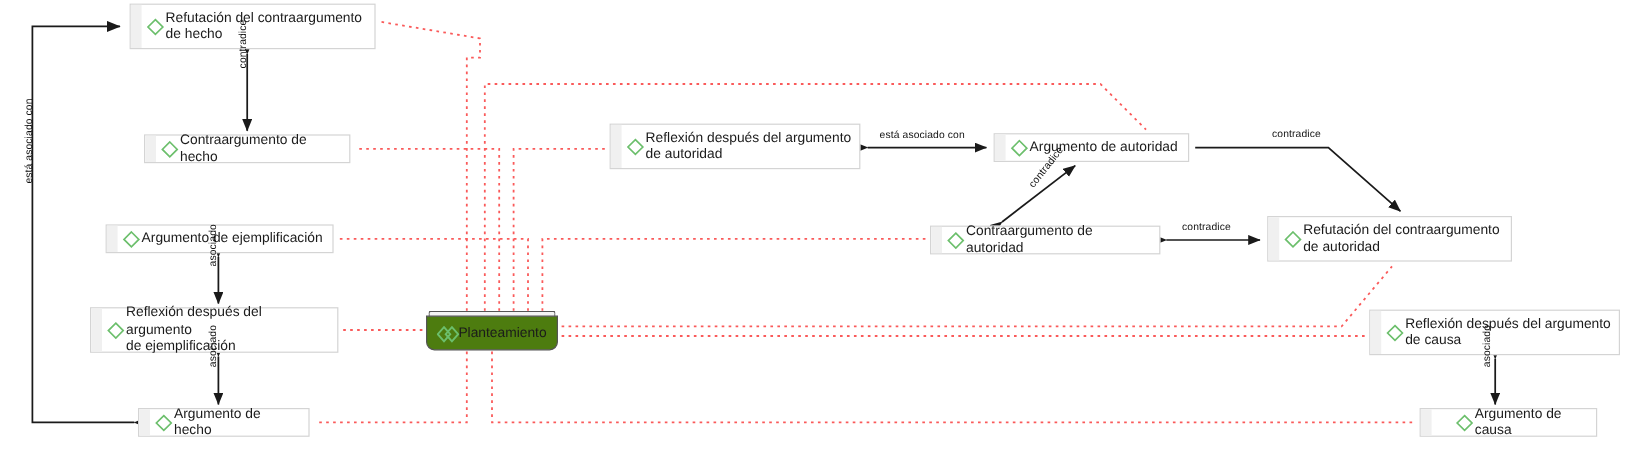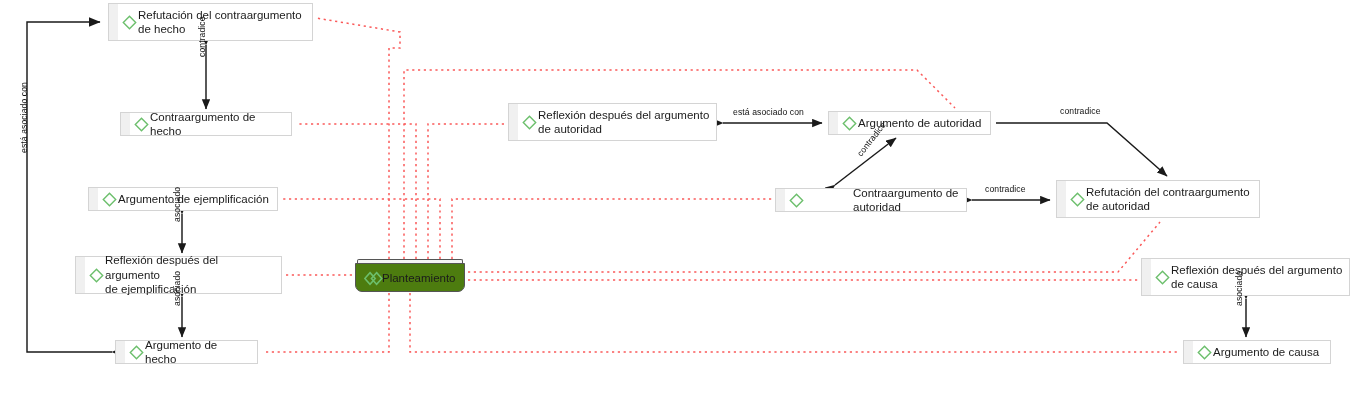--- a/index.html
+++ b/index.html
@@ -153,21 +153,21 @@
   </div>
   <div class="node" style="left: 828px; top: 111px; width: 163px; height: 24px; border-color: rgb(212, 212, 212);">
     <span class="bar" style="background: rgb(240, 240, 240);"></span>
     <span class="ico">
         <svg width="15" height="15" viewBox="0 0 16 16">
           <path d="M8 1.4 L14.6 8 L8 14.6 L1.4 8 Z" fill="none" stroke="#6cbf6c" stroke-width="1.5"></path>
         </svg>
       </span>
     <span class="lbl">Argumento de autoridad</span>
   </div>
-  <div class="node" style="left: 775px; top: 188px; width: 192px; height: 24px; border-color: rgb(212, 212, 212); gap: 48px;">
+  <div class="node" style="left: 775px; top: 188px; width: 192px; height: 24px; border-color: rgb(212, 212, 212);">
     <span class="bar" style="background: rgb(240, 240, 240);"></span>
     <span class="ico">
         <svg width="15" height="15" viewBox="0 0 16 16">
           <path d="M8 1.4 L14.6 8 L8 14.6 L1.4 8 Z" fill="none" stroke="#6cbf6c" stroke-width="1.5"></path>
         </svg>
       </span>
     <span class="lbl">Contraargumento de autoridad</span>
   </div>
   <div class="node" style="left: 1056px; top: 180px; width: 204px; height: 38px; border-color: rgb(212, 212, 212);">
     <span class="bar" style="background: rgb(240, 240, 240);"></span>
@@ -182,21 +182,21 @@
   <div class="node" style="left: 1141px; top: 258px; width: 209px; height: 38px; border-color: rgb(212, 212, 212);">
     <span class="bar" style="background: rgb(240, 240, 240);"></span>
     <span class="ico">
         <svg width="15" height="15" viewBox="0 0 16 16">
           <path d="M8 1.4 L14.6 8 L8 14.6 L1.4 8 Z" fill="none" stroke="#6cbf6c" stroke-width="1.5"></path>
         </svg>
       </span>
     <span class="lbl">Reflexión después del argumento
 de causa</span>
   </div>
-  <div class="node" style="left: 1183px; top: 340px; width: 148px; height: 24px; border-color: rgb(212, 212, 212);">
+  <div class="node" style="left: 1183px; top: 340px; width: 148px; height: 24px; border-color: rgb(212, 212, 212); padding-left: 16px;">
     <span class="bar" style="background: rgb(240, 240, 240);"></span>
     <span class="ico">
         <svg width="15" height="15" viewBox="0 0 16 16">
           <path d="M8 1.4 L14.6 8 L8 14.6 L1.4 8 Z" fill="none" stroke="#6cbf6c" stroke-width="1.5"></path>
         </svg>
       </span>
     <span class="lbl">Argumento de causa</span>
   </div>
 
   <div class="pnode" id="central" style="left: 355px; top: 259px; width: 110px; height: 33px;">

